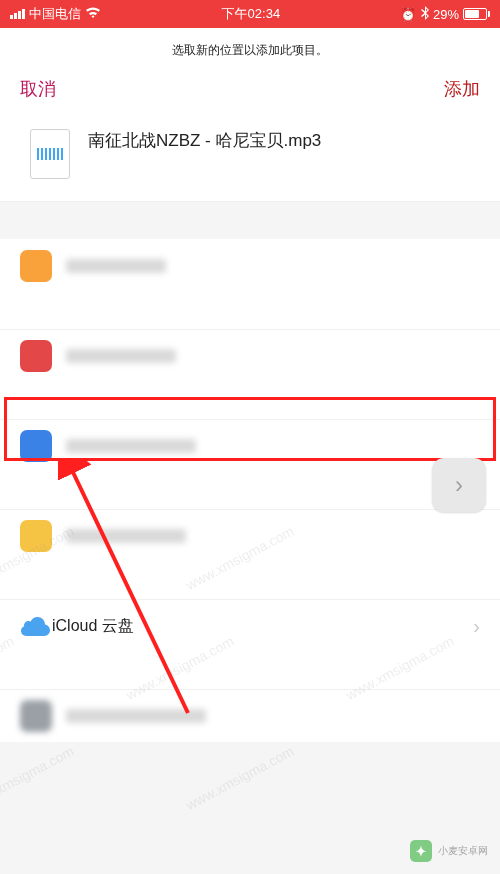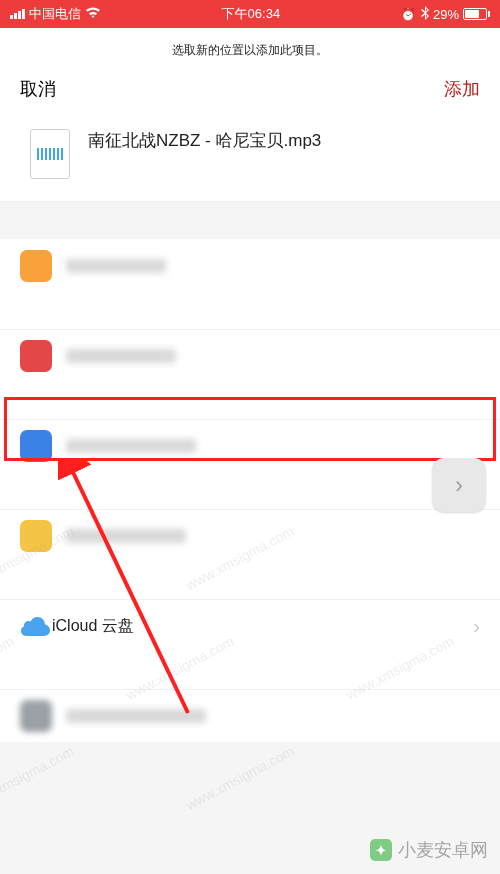--- a/index.html
+++ b/index.html
@@ -25,21 +25,21 @@
     .signal-bars { display: inline-flex; align-items: flex-end; gap: 1px; }
     .signal-bars span { width: 3px; background:#fff; display:inline-block; }
     .signal-bars span:nth-child(1){height:4px;} .signal-bars span:nth-child(2){height:6px;}
     .signal-bars span:nth-child(3){height:8px;} .signal-bars span:nth-child(4){height:10px;}
     .battery { display:inline-flex; align-items:center; }
     .battery-body { width:24px; height:12px; border:1px solid #fff; border-radius:2px; position:relative; }
     .battery-fill { position:absolute; left:1px; top:1px; bottom:1px; width:65%; background:#fff; border-radius:1px;}
     .battery-tip { width:2px; height:6px; background:#fff; margin-left:1px; border-radius:0 1px 1px 0;}
     .header-title { text-align:center; padding:14px 0 10px; font-size:12px; color:#222; background:#fff; }
     .nav-row { display:flex; justify-content:space-between; padding:8px 20px 16px; background:#fff; }
-    .nav-cancel { color:#000000; font-size:18px; }
+    .nav-cancel { color:#be185d; font-size:18px; }
     .nav-add { color:#b91c1c; font-size:18px; }
     .file-row { display:flex; align-items:flex-start; gap:18px; padding:12px 30px 22px; background:#fff; border-bottom:1px solid #eee;}
     .file-icon { width:40px; height:50px; border:1px solid #d0d0d0; border-radius:3px; position:relative; background:#fff; display:flex; align-items:center; justify-content:center;}
     .file-icon-wave { width:26px; height:12px; background:linear-gradient(90deg,#3fa8f4 0 2px,transparent 2px 4px,#3fa8f4 4px 6px,transparent 6px 8px,#3fa8f4 8px 10px,transparent 10px 12px,#3fa8f4 12px 14px,transparent 14px 16px,#3fa8f4 16px 18px,transparent 18px 20px,#3fa8f4 20px 22px,transparent 22px 24px,#3fa8f4 24px 26px); }
     .file-name { font-size:17px; color:#222; }
     .list { background:#f2f2f2; }
     .list-section { background:#fff; }
     .list-item { display:flex; align-items:center; height:53px; padding:4px 20px; background:#fff; position:relative;margin-top:37px; }
     .list-item + .list-item { border-top:1px solid #f0f0f0; }
     .item-icon { width:32px; height:32px; border-radius:7px; flex-shrink:0; margin-right:14px; }
@@ -51,41 +51,41 @@
     .cloud-icon { width:32px; height:32px; display:flex; align-items:center; justify-content:center; }
     .cloud-icon svg { width:30px; height:22px; }
     .highlight-box { position:absolute; left:4px; right:4px; top:397px; height:64px; border:3px solid #ff1f1f; pointer-events:none; }
     .arrow-svg { position:absolute; left:58px; top:458px; pointer-events:none; }
     .floating-btn { position:absolute; right:14px; top:458px; width:54px; height:54px; background:#e8e8e8; border-radius:12px; display:flex; align-items:center; justify-content:center; box-shadow:0 1px 2px rgba(0,0,0,.15);}
     .floating-btn span{ color:#a0a0a0; font-size:24px; }
     .watermark-diag { position:absolute; left:0; right:0; top:520px; bottom:60px; pointer-events:none; opacity:.14; overflow:hidden;}
     .watermark-diag div { position:absolute; transform:rotate(-28deg); color:#888; font-size:14px; white-space:nowrap; }
     .footer-wm { position:absolute; right:12px; bottom:12px; display:flex; align-items:center; gap:6px; opacity:.75;}
     .footer-wm-icon{ width:22px; height:22px; border-radius:5px; background:#5bbf60; display:flex; align-items:center; justify-content:center; color:#fff; font-size:13px; font-weight:bold;}
-    .footer-wm-text{ font-size:18px; color:#8a8a8a; }
+    .footer-wm-text{ font-size:10px; color:#8a8a8a; }
   </style>
 </head>
 <body>
 
 <div class="status-bar">
   <div class="status-left">
     <span class="signal-bars">
         <span></span>
         <span></span>
         <span></span>
         <span></span>
       </span>
     <span>中国电信</span>
     <span>
       <svg width="16" height="12" viewBox="0 0 16 12">
           <path d="M8 11L9.5 9.2c-.9-.8-2.1-.8-3 0L8 11zM4 6.5l1.5 1.7c1.5-1.3 3.5-1.3 5 0L12 6.5C9.8 4.5 6.2 4.5 4 6.5zM1 3l1.5 1.7c3.1-2.7 7.9-2.7 11 0L15 3C11.1-.4 4.9-.4 1 3z" fill="#fff"></path>
         </svg>
     </span>
   </div>
-  <div style="font-weight:500">下午06:34</div>
+  <div style="font-weight:500">下午02:34</div>
   <div class="status-right">
     <span>⏰</span>
     <span>
       <svg width="8" height="14" viewBox="0 0 8 14">
           <path d="M4 0v5.5L1 3 0 4l3.5 3L0 10l1 1 3-2.5V14l4-4-3-3 3-3-4-4zm1 2.5L6.5 4 5 5.5v-3zm0 6L6.5 10 5 11.5v-3z" fill="#fff"></path>
         </svg>
     </span>
     <span>29%</span>
     <span class="battery">
         <span class="battery-body">

